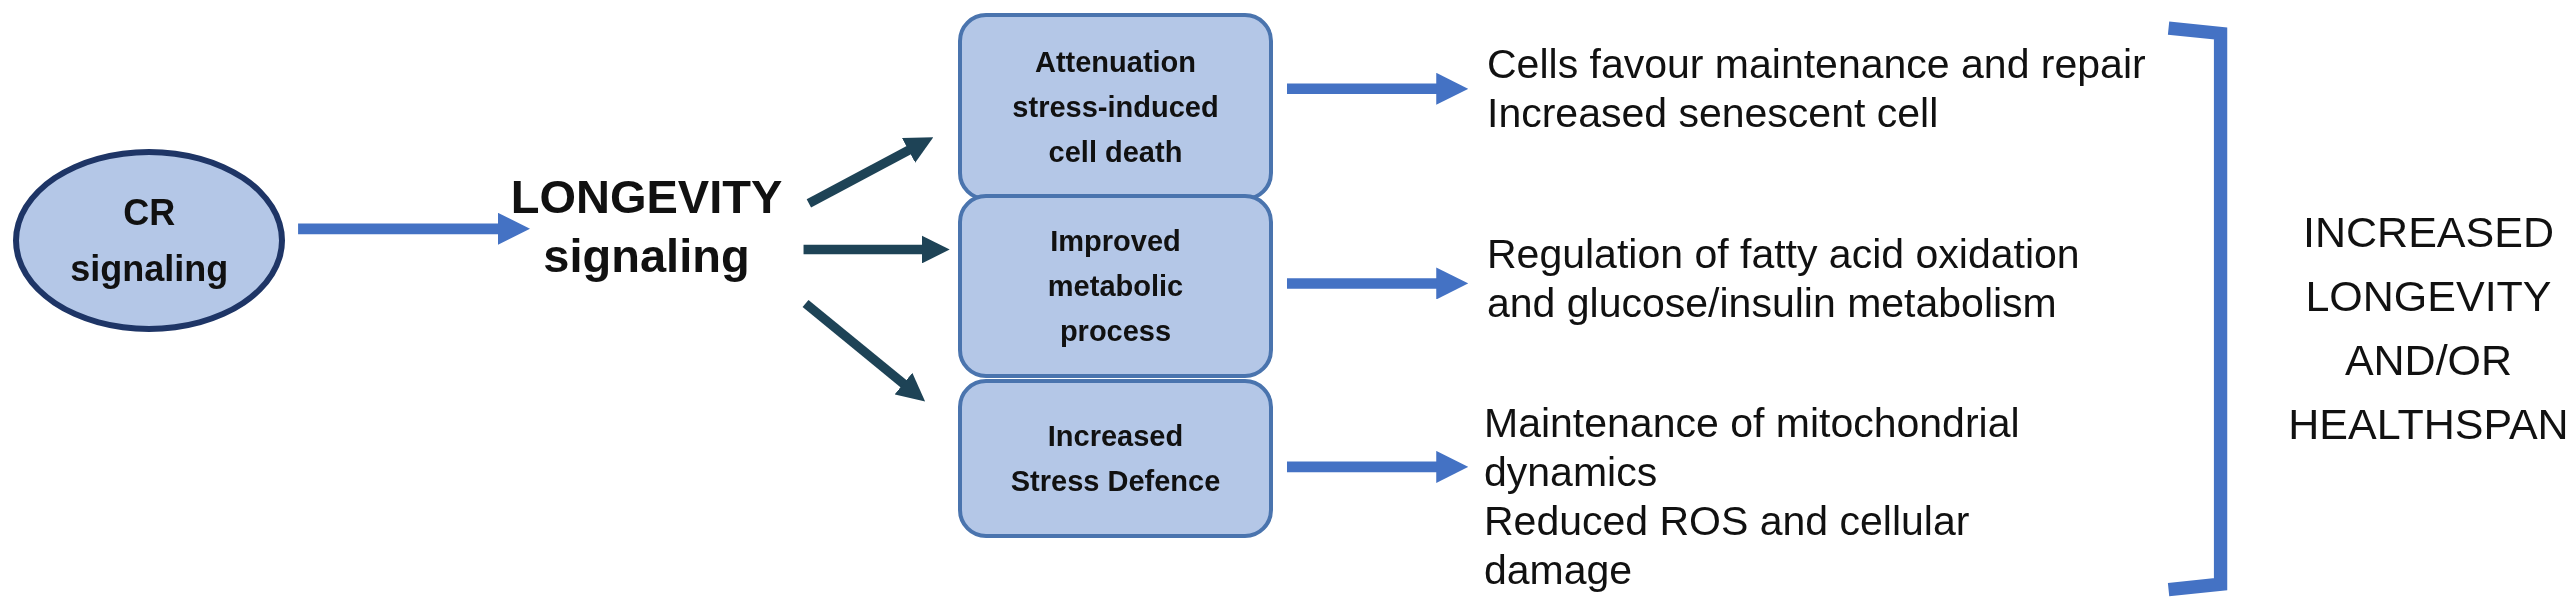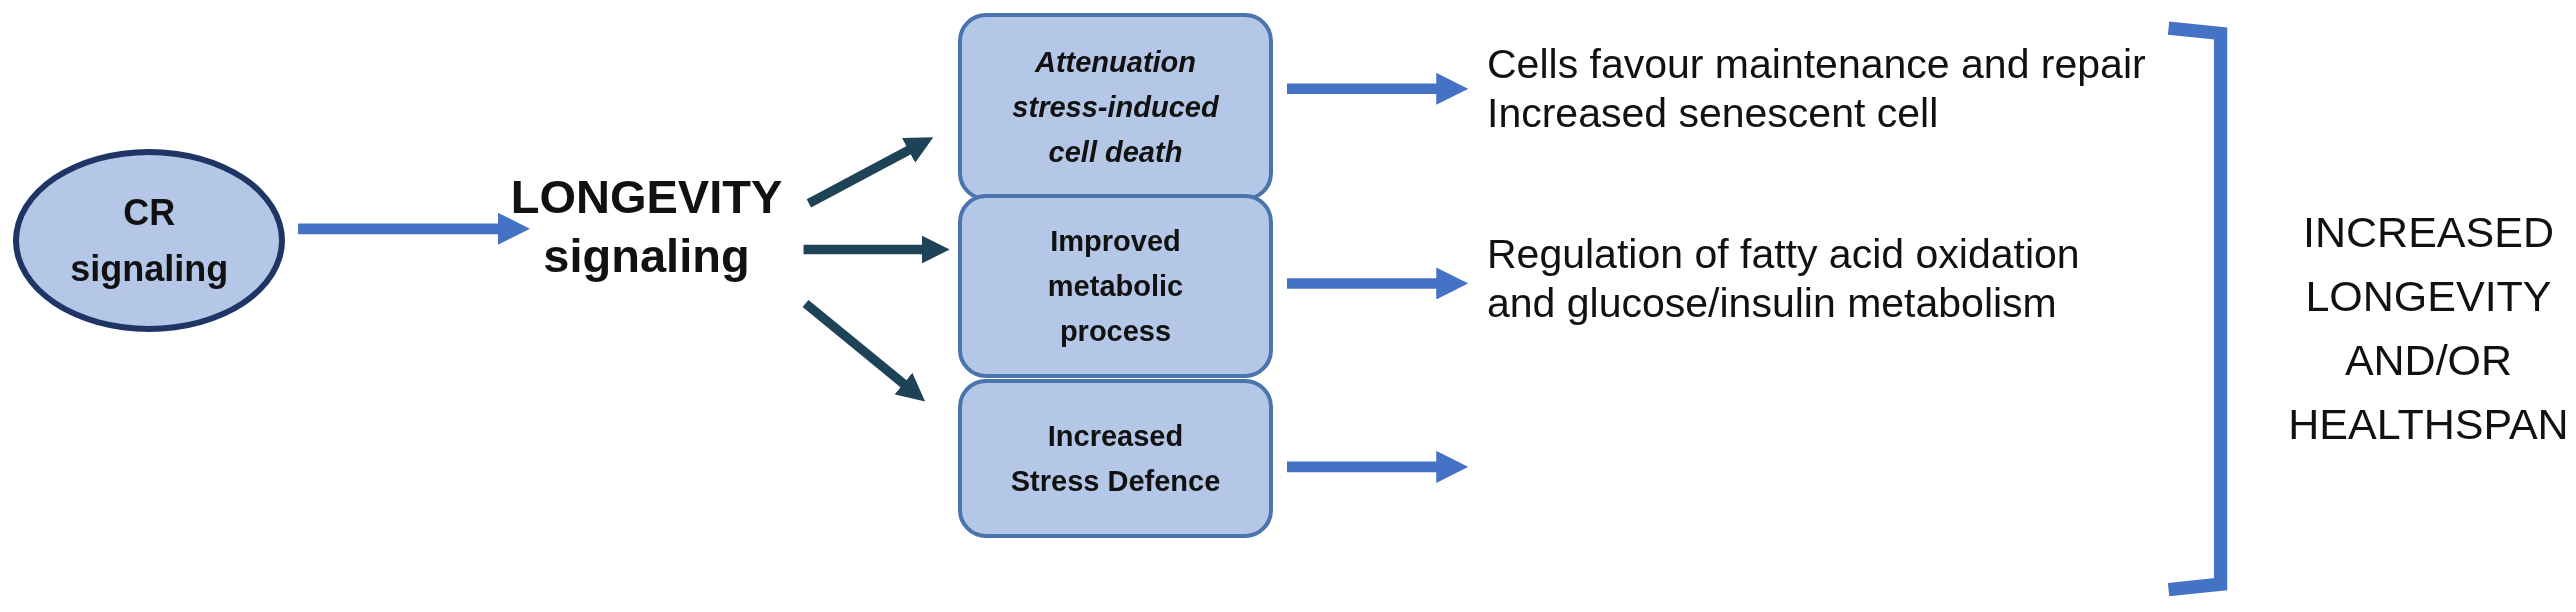--- a/index.html
+++ b/index.html
@@ -57,21 +57,21 @@
     box-sizing: border-box;
     background: var(--node-fill, #b4c7e7);
     border: 4px solid var(--box-border, #4a74ae);
     border-radius: 28px;
     display: flex; align-items: center; justify-content: center;
     text-align: center;
     font-weight: 700;
     font-size: 29px;
     line-height: 45px;
   }
-  .box-1 { top: 13.3px;  height: 188px; font-style: italic; }
+  .box-1 { top: 13.3px;  height: 188px; }
   .box-2 { top: 194px; height: 184px; }
   .box-3 { top: 379px; height: 159px; }
 
   
   .outcome {
     position: absolute;
     font-size: 41px;
     line-height: 49px;
     font-weight: 400;
   }
@@ -138,20 +138,24 @@
   </div>
   <div class="node-box box-3">
     <span class="pre">Increased
 Stress Defence</span>
   </div>
 
   <div class="outcome outcome-1 pre">Cells favour maintenance and repair
 Increased senescent cell</div>
   <div class="outcome outcome-2 pre">Regulation of fatty acid oxidation
 and glucose/insulin metabolism</div>
+  <div class="outcome outcome-3 pre">Maintenance of mitochondrial
+dynamics
+Reduced ROS and cellular
+damage</div>
 
   <div class="result-label pre">INCREASED
 LONGEVITY
 AND/OR
 HEALTHSPAN</div>
 
 </div>
 
 
 </body></html>

